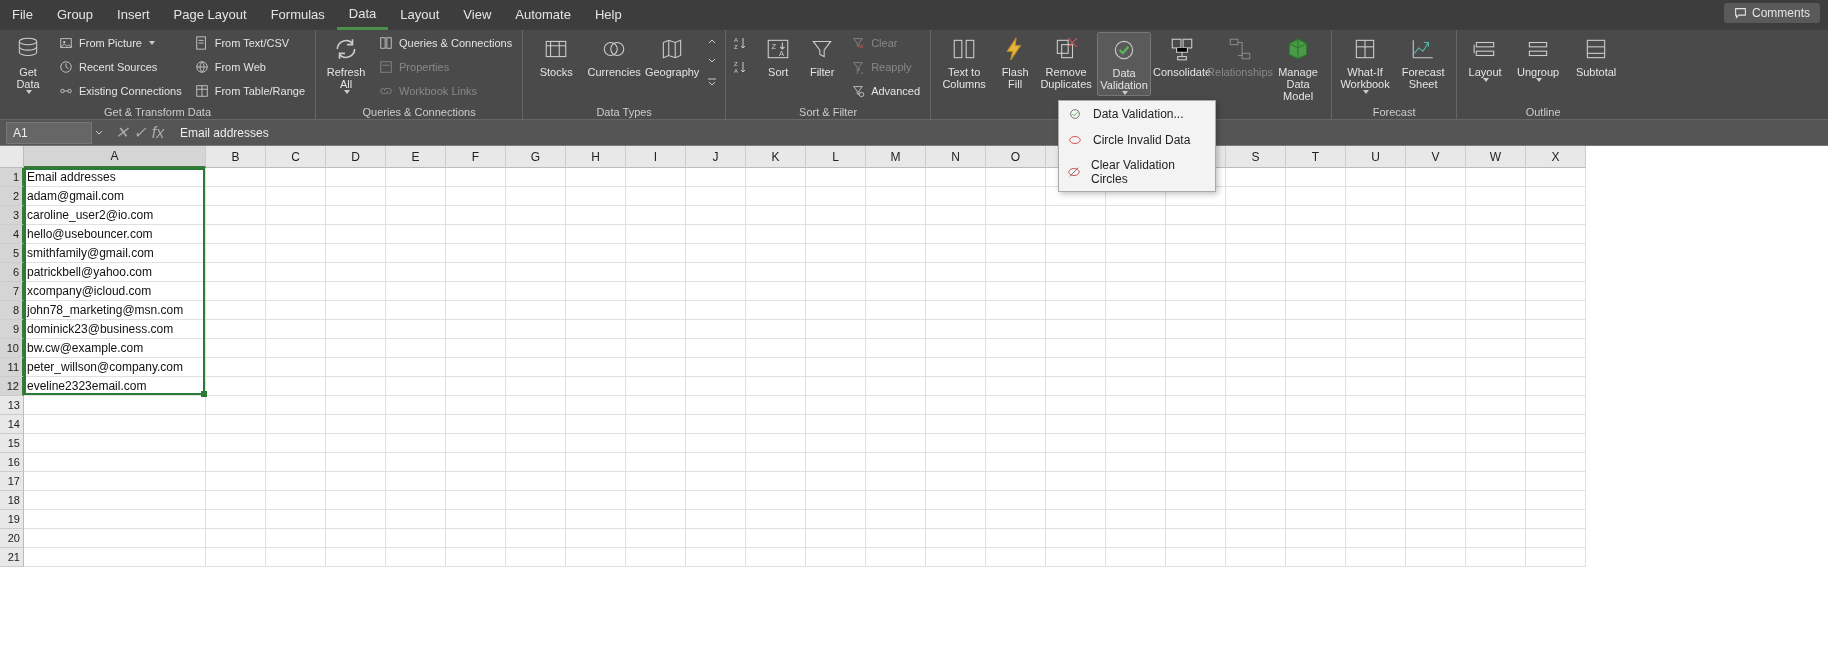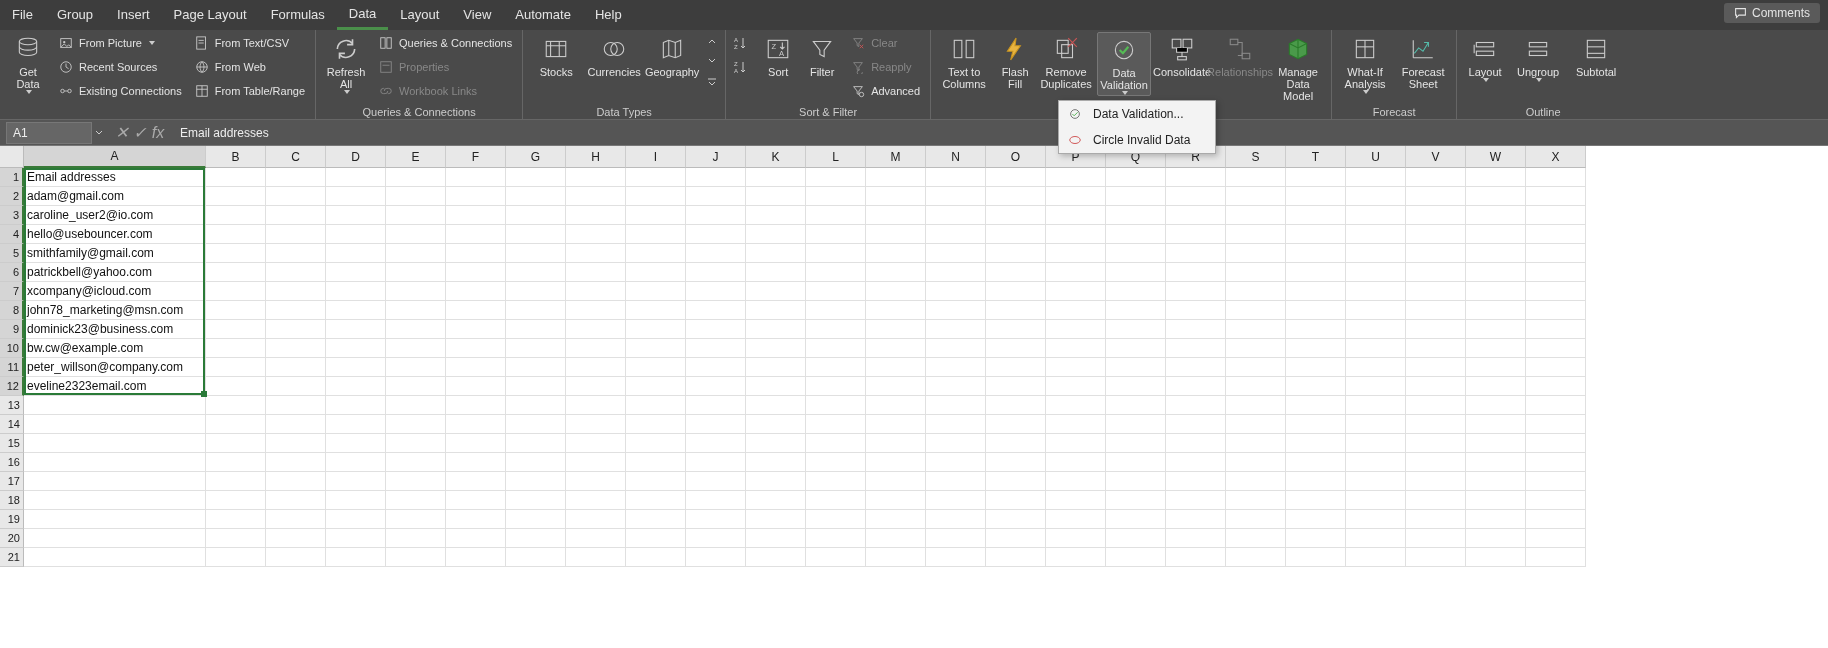--- a/index.html
+++ b/index.html
@@ -153,20 +153,21 @@
               <svg width="14" height="14" viewBox="0 0 16 16">
                 <rect x="2" y="2" width="12" height="12" fill="none" stroke="#ccc"></rect>
                 <line x1="2" y1="6" x2="14" y2="6" stroke="#ccc"></line>
                 <line x1="8" y1="2" x2="8" y2="14" stroke="#ccc"></line>
               </svg>
             </span>
             <span>From Table/Range</span>
           </div>
       </div>
     </div>
+    <div class="group-label">Get &amp; Transform Data</div>
   </div>
 
   <div class="group">
     <div class="group-body">
       <div class="big-btn chev" style="width:48px">
         <span class="icn">
             <svg width="26" height="26" viewBox="0 0 24 24">
               <path d="M4 12a8 8 0 0 1 14-5M20 12a8 8 0 0 1-14 5" fill="none" stroke="#ccc" stroke-width="1.5"></path>
               <path d="M18 3v5h-5M6 21v-5h5" fill="none" stroke="#ccc" stroke-width="1.5"></path>
             </svg>
@@ -414,21 +415,21 @@
     <div class="group-body">
       <div class="big-btn chev">
           <span class="icn">
             <svg width="26" height="26" viewBox="0 0 24 24">
               <rect x="4" y="4" width="16" height="16" fill="none" stroke="#ccc"></rect>
               <line x1="4" y1="10" x2="20" y2="10" stroke="#ccc"></line>
               <line x1="12" y1="4" x2="12" y2="20" stroke="#ccc"></line>
             </svg>
           </span>
           <span style="white-space:pre-line">What-If
-Analysis</span>
+Workbook</span>
         </div>
       <div class="big-btn">
           <span class="icn">
             <svg width="26" height="26" viewBox="0 0 24 24">
               <path d="M3 20h18M3 20V4" stroke="#ccc"></path>
               <path d="M4 16l4-5 4 3 5-8" fill="none" stroke="#5ba"></path>
               <path d="M13 6l4 0 0 4" fill="none" stroke="#5ba"></path>
             </svg>
           </span>
           <span style="white-space:pre-line">Forecast
@@ -484,20 +485,29 @@
       </span>
     <span>Data Validation...</span>
   </div>
   <div class="dv-item">
     <span class="icn">
         <svg viewBox="0 0 16 16">
           <ellipse cx="8" cy="8" rx="6" ry="4" fill="none" stroke="#c44"></ellipse>
         </svg>
       </span>
     <span>Circle Invalid Data</span>
+  </div>
+  <div class="dv-item">
+    <span class="icn">
+        <svg viewBox="0 0 16 16">
+          <ellipse cx="8" cy="8" rx="6" ry="4" fill="none" stroke="#c44"></ellipse>
+          <line x1="3" y1="13" x2="13" y2="3" stroke="#666"></line>
+        </svg>
+      </span>
+    <span>Clear Validation Circles</span>
   </div>
 </div>
 
 <div class="fbar">
   <div class="namebox">
       <span>A1</span>
     </div>
   <div class="namebox-chev">
       <svg width="10" height="10" viewBox="0 0 10 10">
         <path d="M2 3l3 3 3-3" fill="none" stroke="#ccc"></path>

